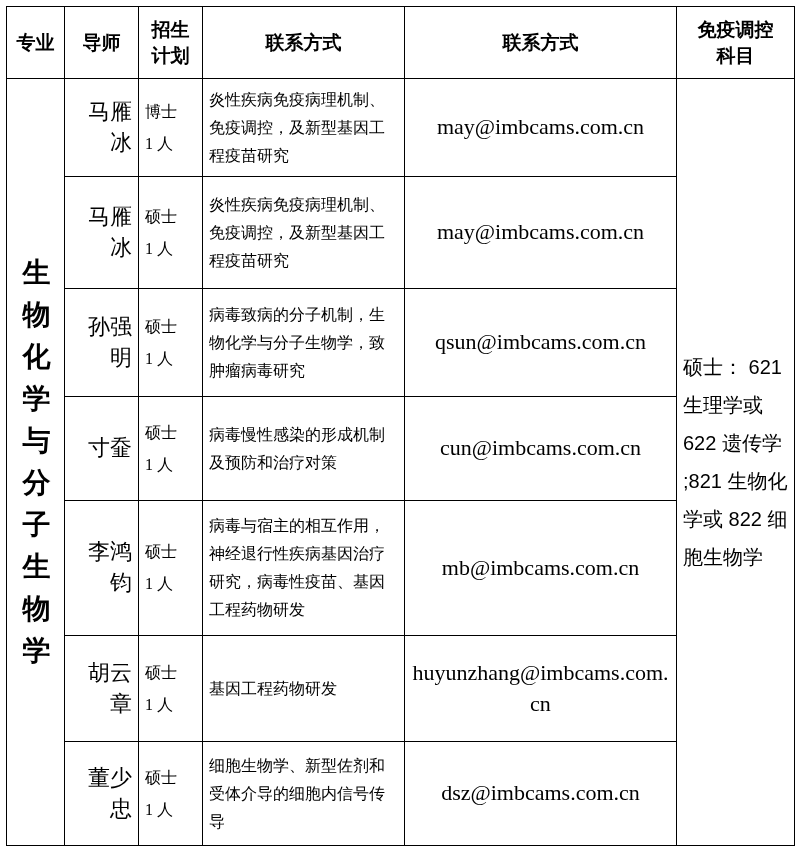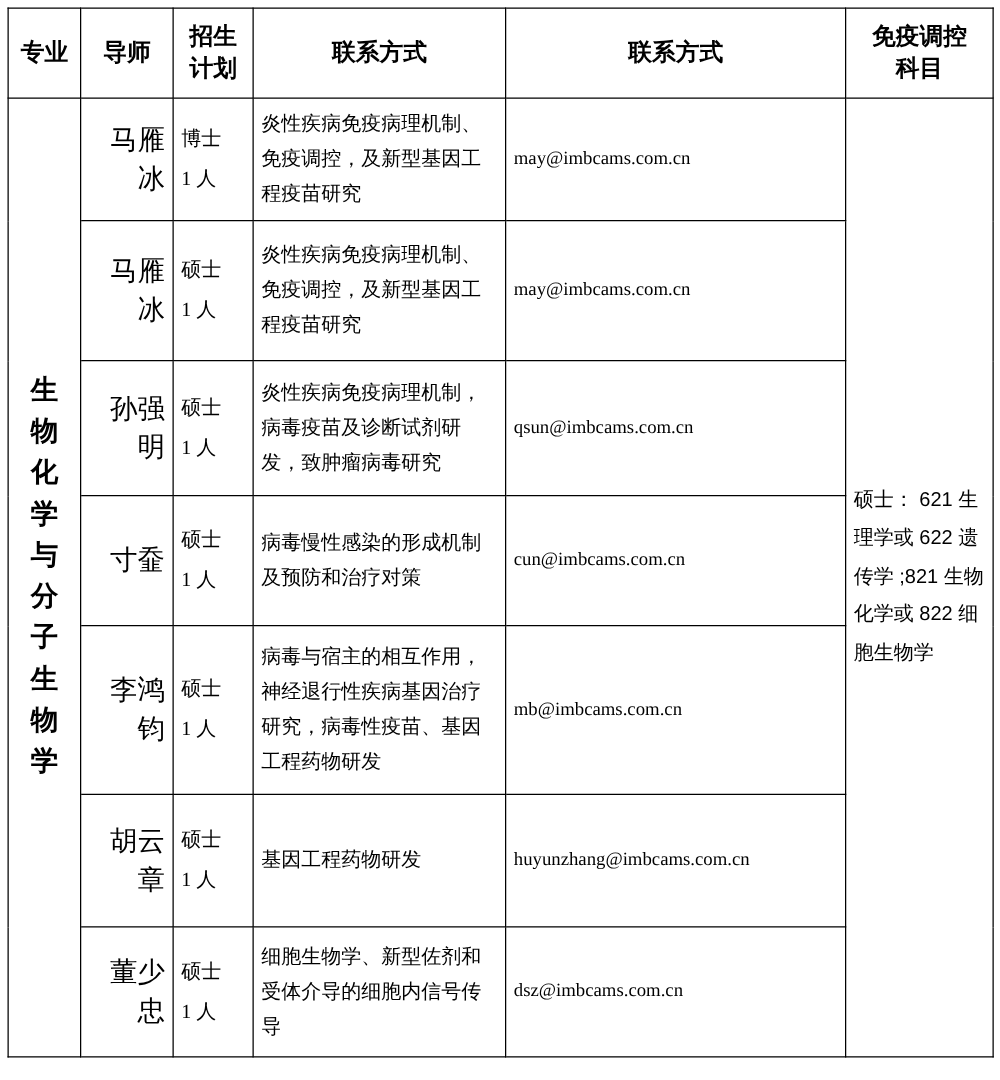--- a/index.html
+++ b/index.html
@@ -41,23 +41,23 @@
 
   thead th {
     font-family: "Liberation Sans", "DejaVu Sans", sans-serif;
     font-weight: bold;
     font-size: 19px;
     text-align: center;
     line-height: 1.35;
     height: 72px;
   }
   .major-cell {
-    font-family: Liberation Mono, monospace;
+    font-family: Liberation Serif, serif;
     font-weight: bold;
-    font-size: 22px;
+    font-size: 28px;
     text-align: center;
     line-height: 1.5;
     letter-spacing: 0;
   }
   .major-cell .vert {
     display: block;
     width: 26px;
     margin: 0 auto;
     word-break: break-all;
   }
@@ -80,28 +80,28 @@
     font-family: "Liberation Sans", "DejaVu Sans", sans-serif;
     font-size: 16px;
     text-align: left;
     line-height: 1.75;
     padding-left: 8px;
     padding-right: 6px;
     margin-top: 20px;
   }
   .contact-cell {
     font-family: "Liberation Serif", "DejaVu Serif", serif;
-    font-size: 15px;
-    text-align: left;
+    font-size: 22px;
+    text-align: center;
     line-height: 1.4;
     word-break: break-all;
   }
   .exam-cell {
     font-family: "Liberation Sans", "DejaVu Sans", sans-serif;
-    font-size: 16px;
+    font-size: 20px;
     text-align: left;
     line-height: 1.9;
     padding-left: 8px;
     padding-right: 4px;
     vertical-align: middle;
   }
   
   tr.r1 td { height: 98px; }
   tr.r2 td { height: 112px; }
   tr.r3 td { height: 108px; }
@@ -161,21 +161,21 @@
         </td>
         <td class="dir-cell">炎性疾病免疫病理机制、免疫调控，及新型基因工程疫苗研究</td>
         <td class="contact-cell">may@imbcams.com.cn</td>
       </tr>
       <tr class="r3">
         <td class="advisor-cell">孙强明</td>
         <td class="plan-cell">
           <span class="deg">硕士</span>
           <span class="num">1 人</span>
         </td>
-        <td class="dir-cell">炎性疾病免疫病理机制，病毒疫苗及诊断试剂研发，致肿瘤病毒研究</td>
+        <td class="dir-cell">病毒致病的分子机制，生物化学与分子生物学，致肿瘤病毒研究</td>
         <td class="contact-cell">qsun@imbcams.com.cn</td>
       </tr>
       <tr class="r4">
         <td class="advisor-cell">寸䪞</td>
         <td class="plan-cell">
           <span class="deg">硕士</span>
           <span class="num">1 人</span>
         </td>
         <td class="dir-cell">病毒慢性感染的形成机制及预防和治疗对策</td>
         <td class="contact-cell">cun@imbcams.com.cn</td>

